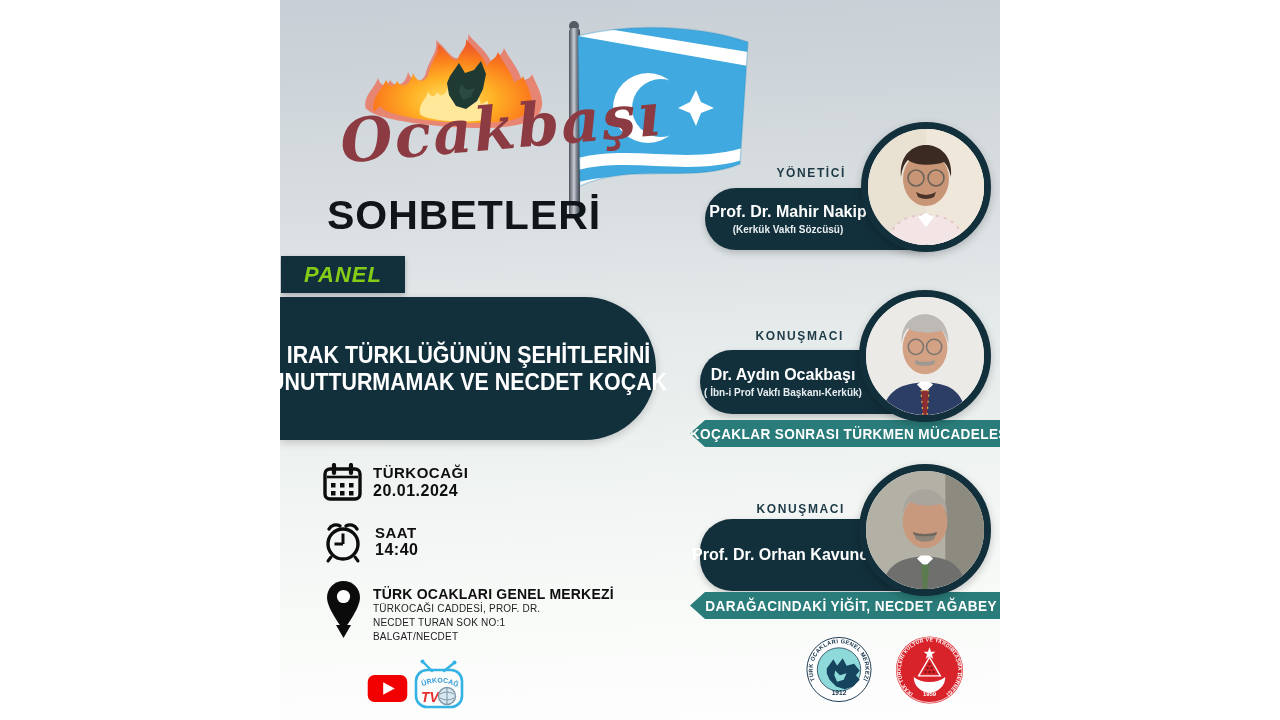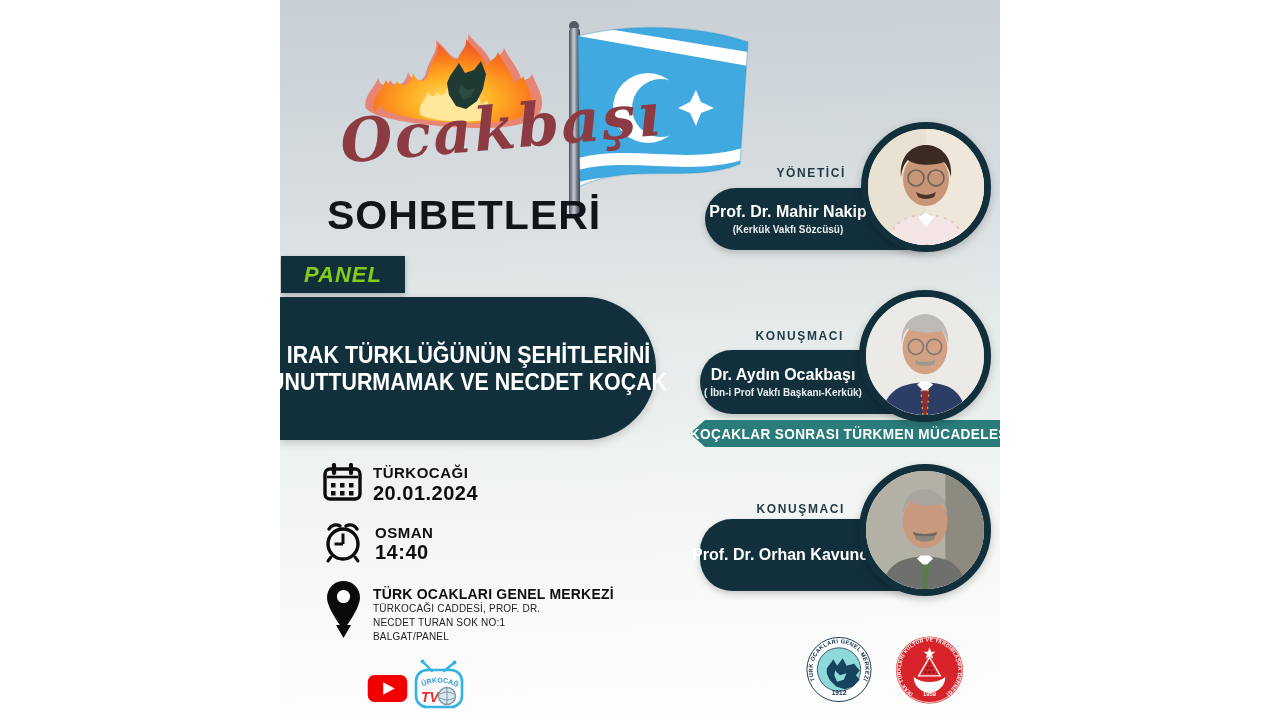--- a/index.html
+++ b/index.html
@@ -31,21 +31,21 @@
       border-radius:0 72px 72px 0; display:flex; flex-direction:column;
       align-items:center; justify-content:center; z-index:3;
       box-shadow:0 3px 8px rgba(0,0,0,.18); }
   .panel-box .line { color:#fff; font-weight:bold; font-size:23px;
       line-height:27px; white-space:nowrap; transform:scaleX(.93);
       letter-spacing:0; }
 
   
   .info-icon { color:#0c0c0c; }
   .sched-label { font-size:15px; font-weight:bold; color:#0e0e0e; letter-spacing:.5px; }
-  .sched-value { font-size:20px; font-weight:bold; color:#0e0e0e; letter-spacing:.5px; }
+  .sched-value { font-size:16px; font-weight:bold; color:#0e0e0e; letter-spacing:.5px; }
   .venue-name  { font-size:14px; font-weight:bold; color:#0e0e0e; letter-spacing:.2px; }
   .venue-line  { font-size:10px; color:#222; line-height:14.5px; letter-spacing:.2px; }
 
   
   .role-label { font-size:12px; font-weight:bold; color:#1d3a46;
       letter-spacing:1.6px; z-index:2; }
   .pill { background:#12303c; border-radius:32px; z-index:1;
       display:flex; flex-direction:column; align-items:center;
       justify-content:center; box-shadow:0 3px 7px rgba(0,0,0,.2); }
   .pill .name { color:#fff; font-weight:bold; font-size:16px; white-space:nowrap; }
@@ -144,32 +144,32 @@
 
   <svg class="abs info-icon" style="left:43px;top:520px;" width="40" height="44" viewBox="0 0 40 44">
     <path d="M6,9 A8,8 0 0 1 17,6" fill="none" stroke="#0c0c0c" stroke-width="3.4" stroke-linecap="round"></path>
     <path d="M34,9 A8,8 0 0 0 23,6" fill="none" stroke="#0c0c0c" stroke-width="3.4" stroke-linecap="round"></path>
     <circle cx="20" cy="24" r="15" fill="none" stroke="#0c0c0c" stroke-width="3.4"></circle>
     <line x1="20" y1="24" x2="20" y2="13.5" stroke="#0c0c0c" stroke-width="3"></line>
     <line x1="20" y1="24" x2="11.5" y2="24" stroke="#0c0c0c" stroke-width="3"></line>
     <line x1="8" y1="37" x2="5" y2="41" stroke="#0c0c0c" stroke-width="3" stroke-linecap="round"></line>
     <line x1="32" y1="37" x2="35" y2="41" stroke="#0c0c0c" stroke-width="3" stroke-linecap="round"></line>
   </svg>
-  <div class="abs sched-label" style="left:95px;top:524px;">OSMAN</div>
+  <div class="abs sched-label" style="left:95px;top:524px;">SAAT</div>
   <div class="abs sched-value" style="left:95px;top:541px;">14:40</div>
 
   <svg class="abs info-icon" style="left:47px;top:581px;" width="33" height="57" viewBox="0 0 33 57">
     <path d="M16.5,0 C7.4,0 0,7.4 0,16.5 C0,28 16.5,49 16.5,49 S33,28 33,16.5 C33,7.4 25.6,0 16.5,0 Z" fill="#0b0b0b"></path>
     <circle cx="16.5" cy="15.5" r="6.6" fill="#ffffff"></circle>
     <polygon points="16.5,57 9,44 24,44" fill="#0b0b0b"></polygon>
   </svg>
   <div class="abs venue-name" style="left:93px;top:586px;">TÜRK OCAKLARI GENEL MERKEZİ</div>
   <div class="abs venue-line" style="left:93px;top:602px;">TÜRKOCAĞI CADDESİ, PROF. DR.</div>
   <div class="abs venue-line" style="left:93px;top:616px;">NECDET TURAN SOK NO:1</div>
-  <div class="abs venue-line" style="left:93px;top:630px;">BALGAT/PANEL</div>
+  <div class="abs venue-line" style="left:93px;top:630px;">BALGAT/NECDET</div>
 
   <div class="abs role-label" style="right:154px;top:166px;">YÖNETİCİ</div>
   <div class="abs pill" style="left:425px;top:188px;width:238px;height:62px;padding-right:72px;">
     <div class="name">Prof. Dr. Mahir Nakip</div>
     <div class="sub">(Kerkük Vakfı Sözcüsü)</div>
   </div>
   <div class="abs photo-ring" style="left:581px;top:122px;width:130px;height:130px;">
     <svg viewBox="0 0 116 116">
       <rect width="116" height="116" fill="#e9e1d2"></rect>
       <rect width="116" height="116" fill="#efe7da" x="58"></rect>
@@ -216,20 +216,23 @@
       <rect width="116" height="116" fill="#b3b0a5"></rect>
       <rect x="78" width="38" height="116" fill="#8d8a80"></rect>
       <ellipse cx="58" cy="50" rx="22" ry="26" fill="#c9997d"></ellipse>
       <path d="M36,44 C36,26 47,18 58,18 c11,0 22,8 22,26 c-2,-6 -3,-9 -5,-12 c-9,3 -25,3 -32,-2 c-3,3 -6,7 -7,14 z" fill="#a9a49c"></path>
       <path d="M47,61 q11,7 22,0 l-2,6 q-9,5 -18,0 z" fill="#8d8478"></path>
       <path d="M46,60 q12,4 24,0 l-1,3 q-11,3 -22,0 z" fill="#6e675d"></path>
       <path d="M16,116 c2,-24 20,-32 42,-32 c22,0 38,8 40,32 z" fill="#6f6f6d"></path>
       <path d="M50,86 l8,8 8,-8 -4,-3 h-8 z" fill="#ffffff"></path>
       <path d="M54,92 h8 l-2,24 h-4 z" fill="#5b7c4e"></path>
     </svg>
+  </div>
+  <div class="abs ribbon" style="top:592px;">
+    <span>DARAĞACINDAKİ YİĞİT, NECDET AĞABEY</span>
   </div>
 
   <svg class="abs yt" viewBox="0 0 41 28">
     <rect width="41" height="28" rx="7" fill="#f20000"></rect>
     <polygon points="16,7.5 16,20.5 28,14" fill="#ffffff"></polygon>
   </svg>
 
   <svg class="abs tv" viewBox="0 0 50 52">
     <line x1="18" y1="12" x2="9" y2="3" stroke="#35b2e4" stroke-width="2.4" stroke-linecap="round"></line>
     <line x1="30" y1="12" x2="40" y2="4" stroke="#35b2e4" stroke-width="2.4" stroke-linecap="round"></line>

